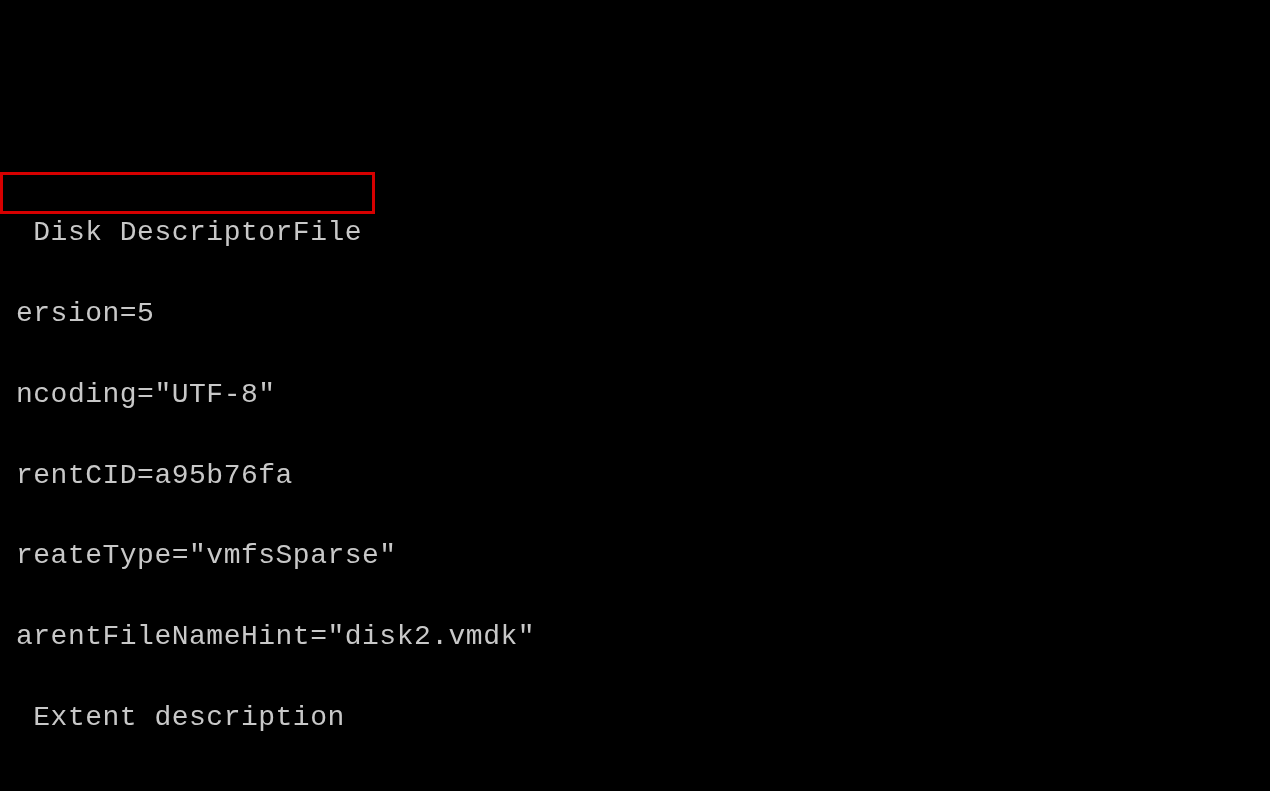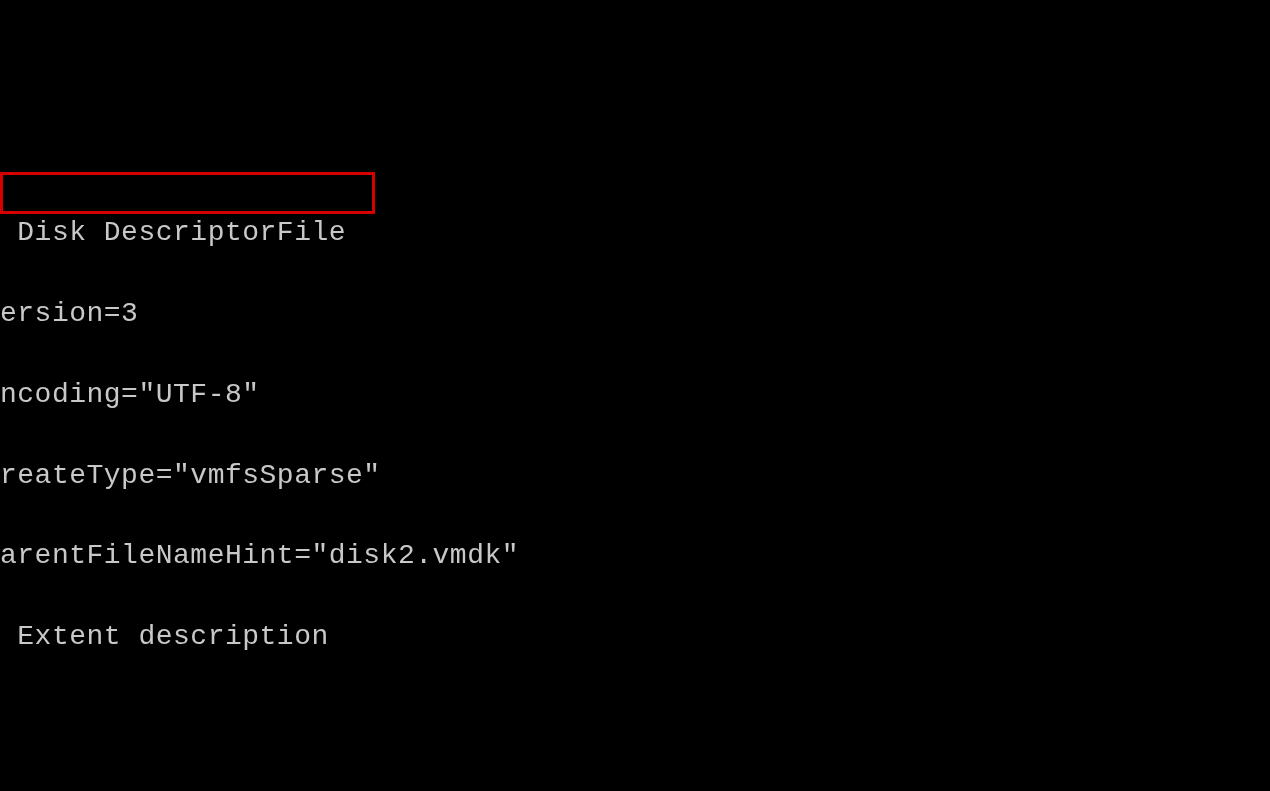--- a/index.html
+++ b/index.html
@@ -22,40 +22,42 @@
     }
     .terminal-content {
       font-weight: normal;
       letter-spacing: 0.5px;
     }
     .line {
       display: block;
       height: 40.25px;
       white-space: pre;
       overflow: hidden;
+      margin-left: 16px;
     }
     .highlight-box {
       position: absolute;
       border: 3px solid #d60000;
       left: 0px;
       top: 172px;
       width: 375px;
       height: 42px;
       pointer-events: none;
     }
   </style>
 </head>
 <body>
 
 
 
 <div class="terminal-content">
 <span class="line"> Disk DescriptorFile</span>
-<span class="line">ersion=3</span>
+<span class="line">ersion=5</span>
 <span class="line">ncoding="UTF-8"</span>
+<span class="line">rentCID=a95b76fa</span>
 <span class="line">reateType="vmfsSparse"</span>
 <span class="line">arentFileNameHint="disk2.vmdk"</span>
 <span class="line"> Extent description</span>
 
 
 
 
 
 
 

